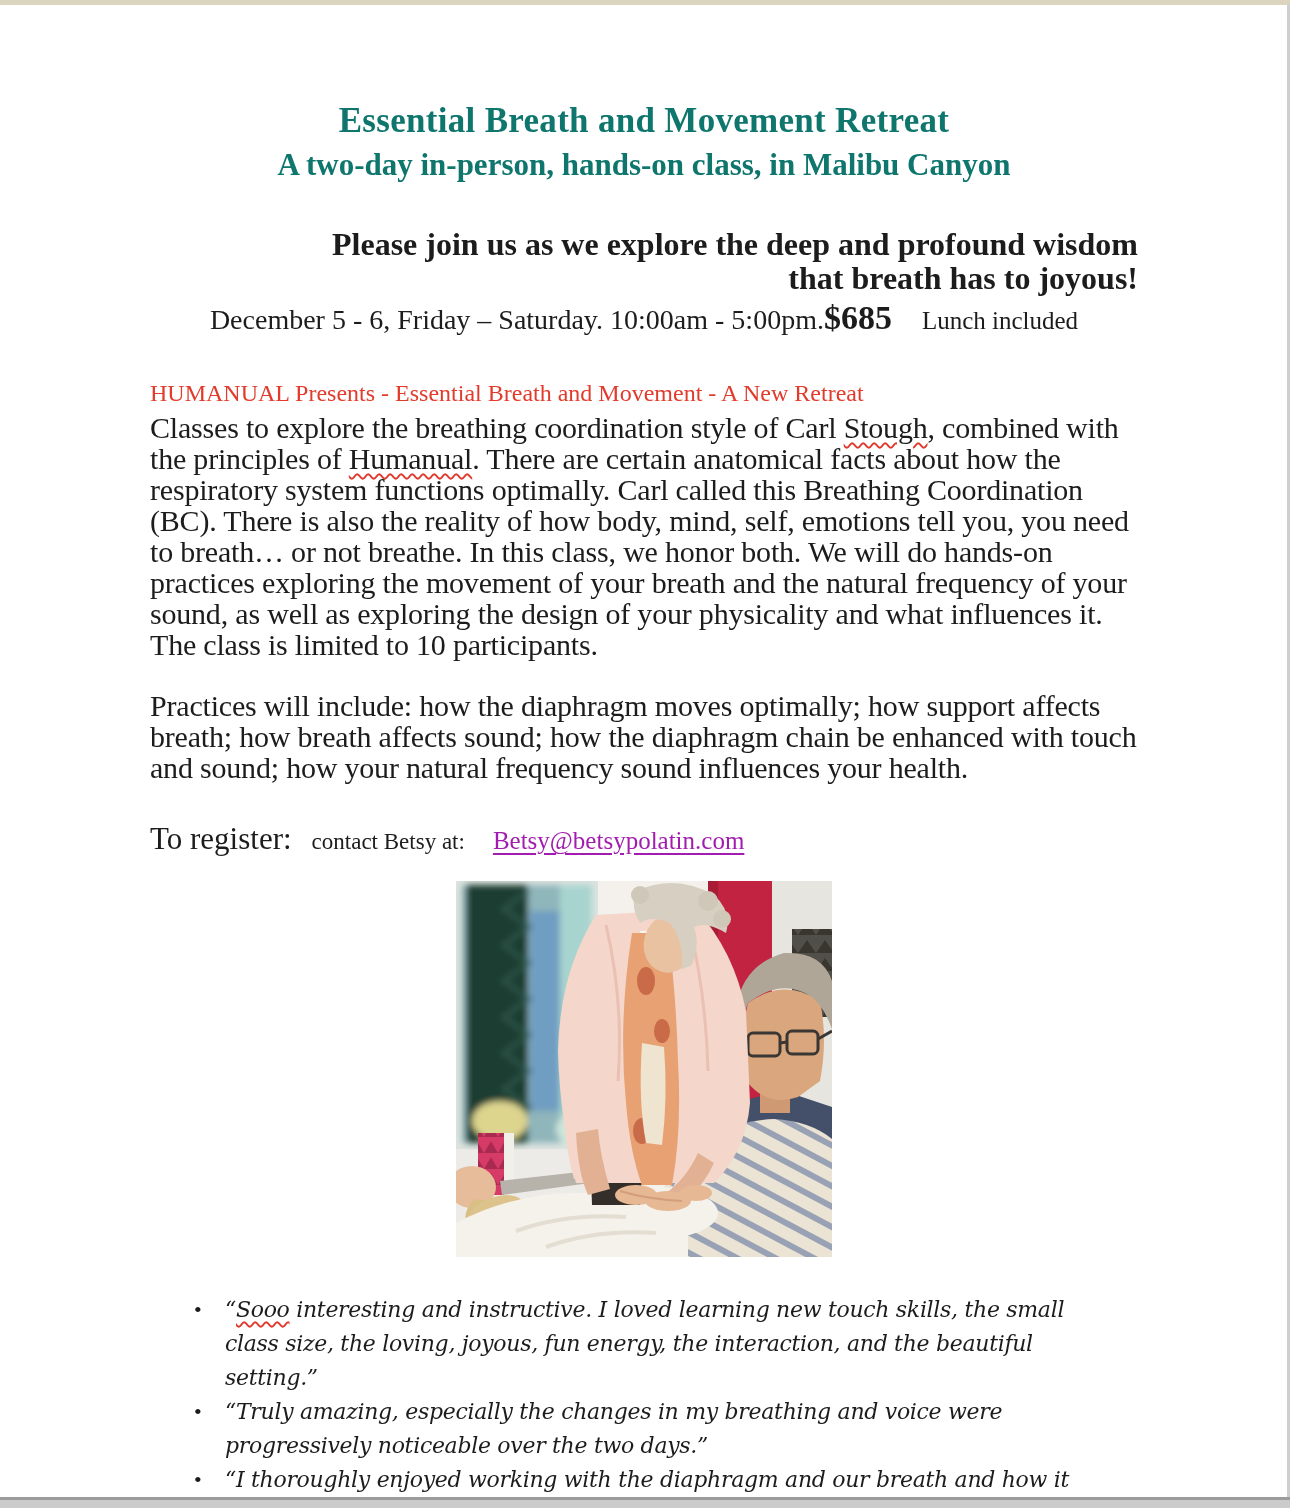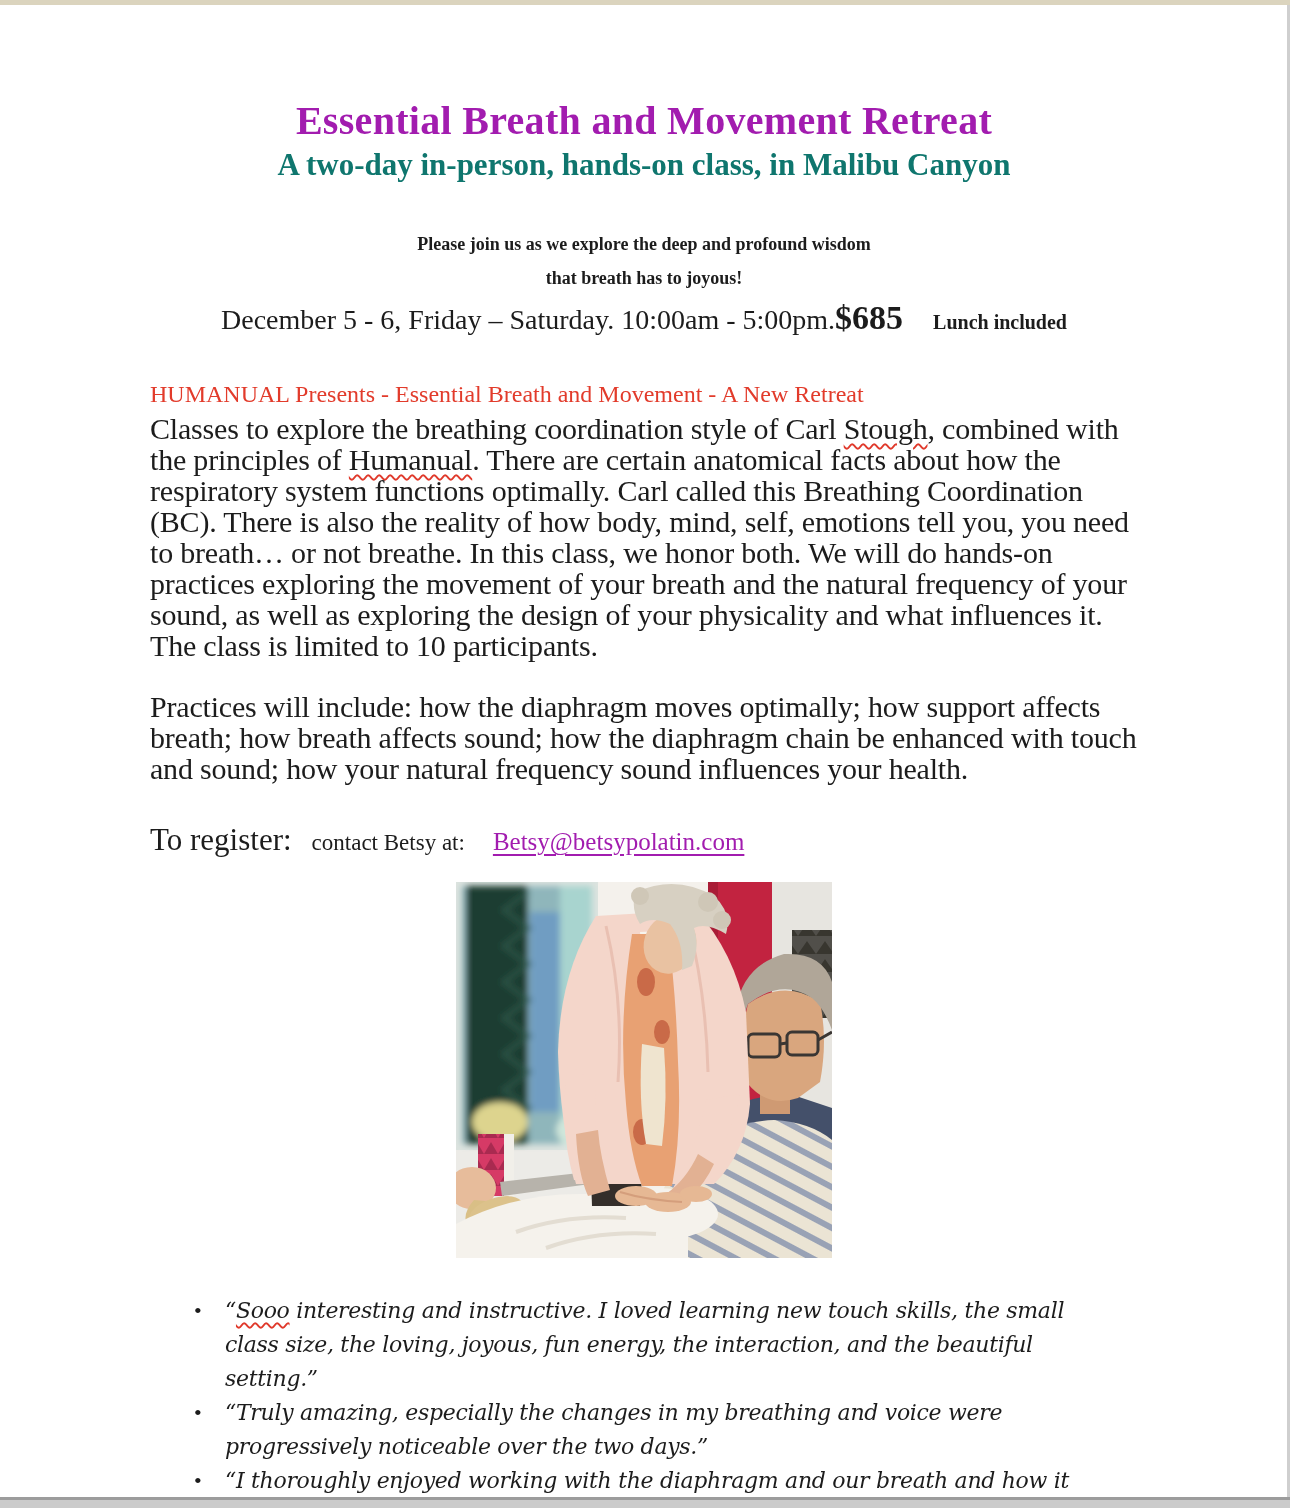--- a/index.html
+++ b/index.html
@@ -10,44 +10,44 @@
     font-family:"Liberation Serif", serif;
     color:#1c1c1c;
     overflow:hidden;
   }
   .top-border{height:5px;background:#dbd4be;}
   .content{padding:0 152px 0 150px;}
 
   .title{
     margin:94px 0 0 0;
     text-align:center;
-    color:#a21caf;
-    font-size:40px;font-weight:700;letter-spacing:.3px;
+    color:#0f766e;
+    font-size:35px;font-weight:700;letter-spacing:.3px;
     line-height:44px;
   }
   .subtitle{
     margin:2px 0 0 0;
     text-align:center;
     color:#0f766e;
     font-size:31px;font-weight:700;
     line-height:40px;
   }
   .intro{
     margin:42px 0 0 0;
-    text-align:center;
+    text-align:right;
     font-weight:700;
-    font-size:18px;line-height:34px;
+    font-size:32px;line-height:34px;
   }
   .schedule{
     margin:4px 0 0 0;
     text-align:center;
     font-size:28px;line-height:38px;font-weight:400;
   }
   .schedule .price{font-weight:700;font-size:34px;}
-  .schedule .lunch{font-weight:700;font-size:20px;margin-left:30px;}
+  .schedule .lunch{font-weight:400;font-size:25px;margin-left:30px;}
 
   .red-heading{
     margin:38px 0 0 0;
     text-align:left;
     color:#e23b2b;
     font-size:24px;font-weight:400;line-height:30px;
   }
   .body-para{
     margin:4px 0 0 0;
     font-size:30px;line-height:31px;letter-spacing:-0.2px;

